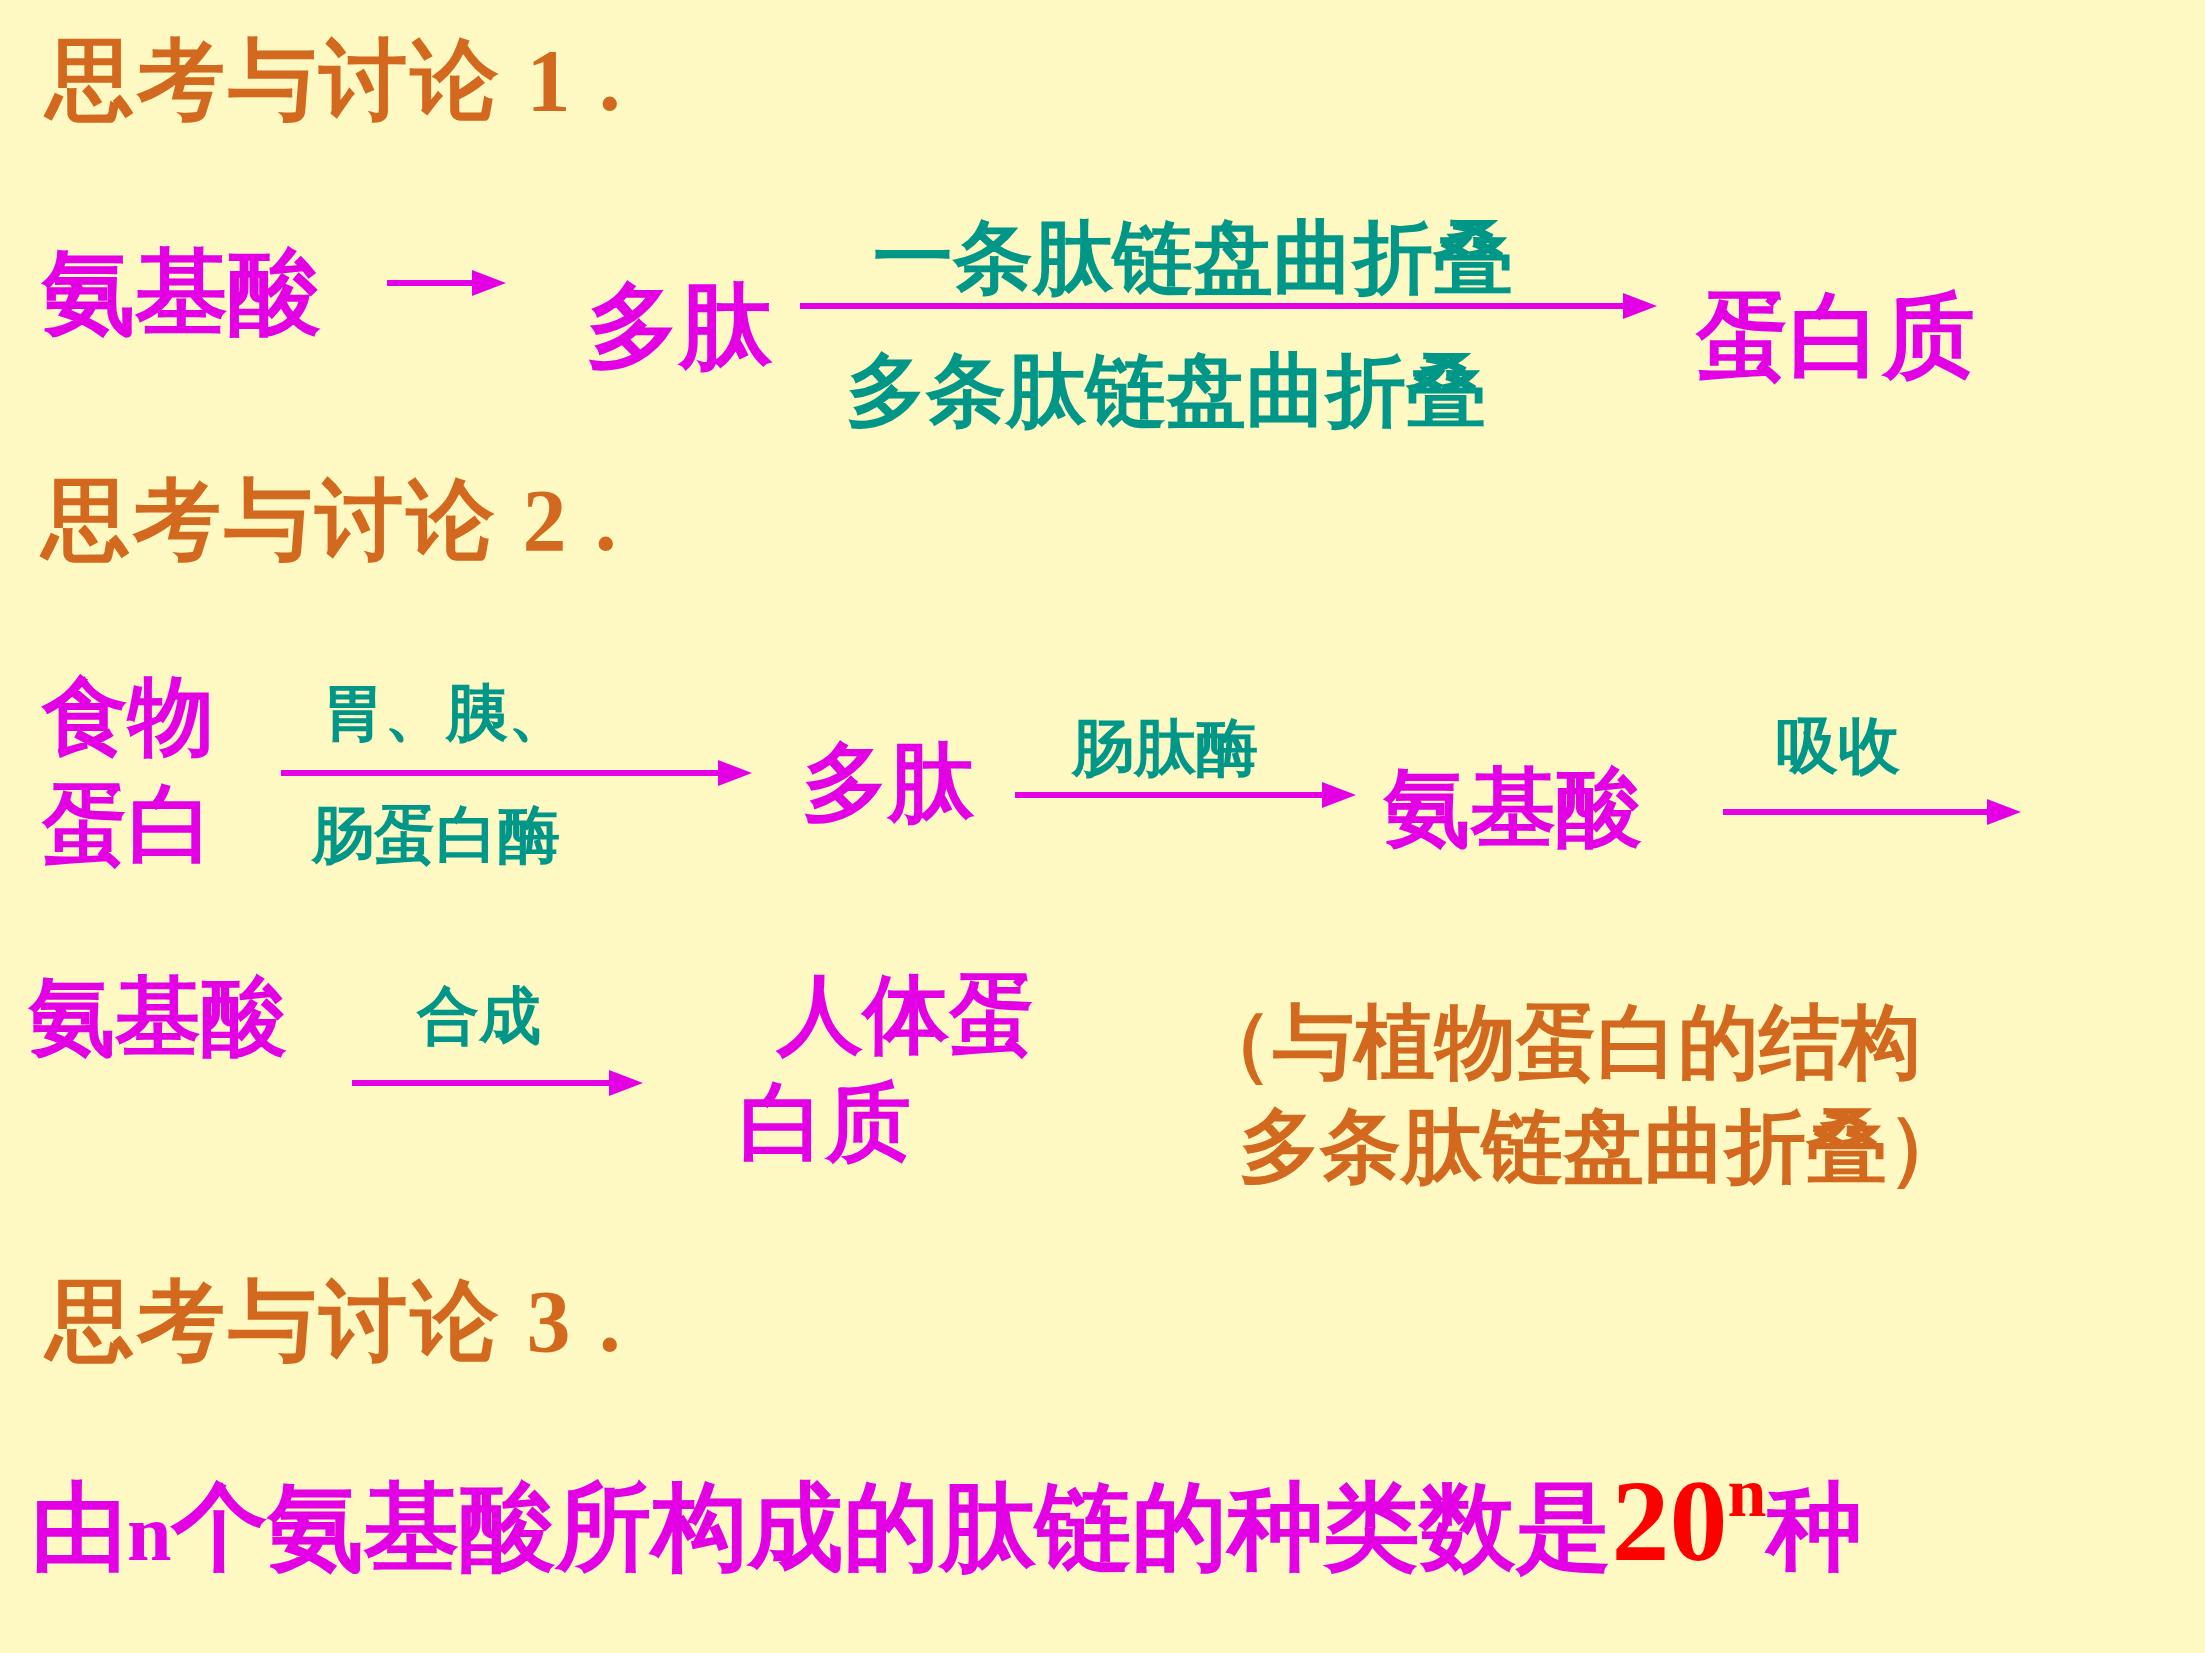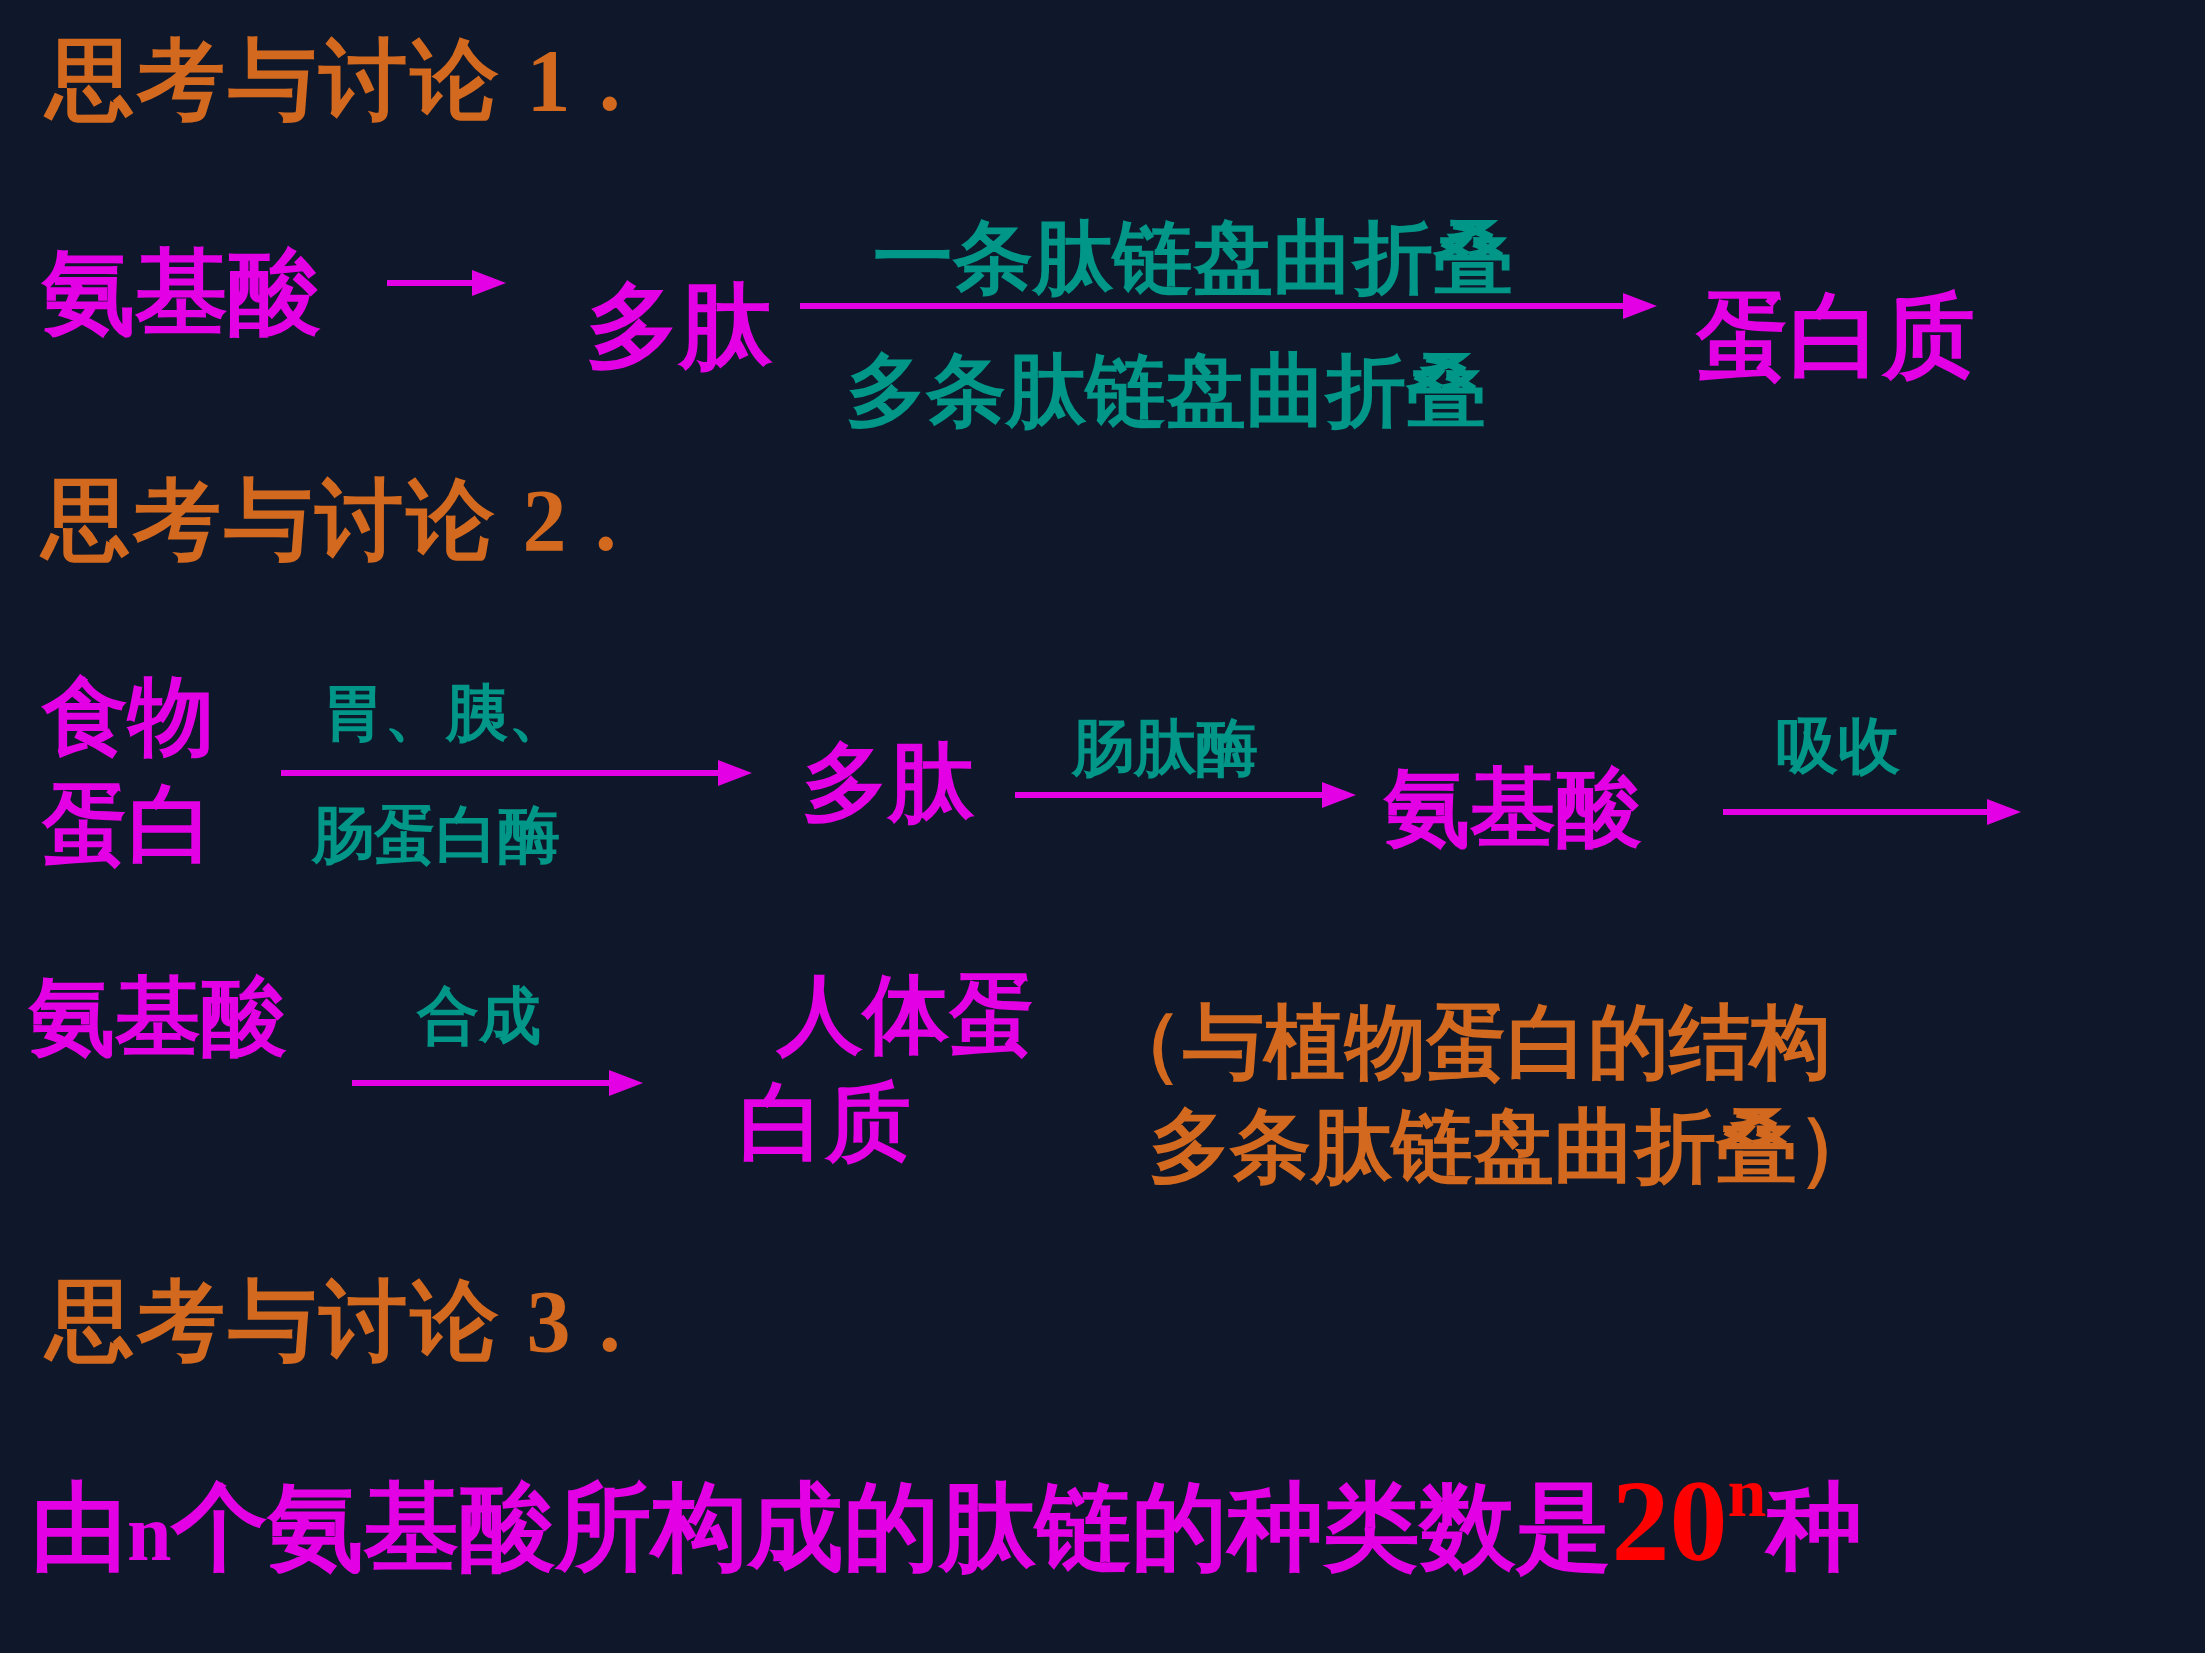--- a/index.html
+++ b/index.html
@@ -1,20 +1,20 @@
 <!DOCTYPE html>
 <html style="font-size:12.3px"><head>
 <meta charset="utf-8">
 <style>
   html, body { margin: 0; padding: 0; background: #ffffff; }
   .slide {
     position: relative;
     width: 2205px;
     height: 1654px;
-    background: #0f172a;
+    background: #fef9c3;
     overflow: hidden;
     font-family: "Liberation Serif", "DejaVu Serif", serif;
     font-weight: bold;
   }
   .abs { position: absolute; white-space: nowrap; }
   .orange  { color: #d2691e; }
   .magenta { color: #e400e4; }
   .teal    { color: #009688; }
   .red     { color: #ff0000; }
 
@@ -98,21 +98,21 @@
 
   <div class="abs label teal" style="left:417px; top:974px;">合成</div>
 
   <div class="arrow" style="left:352px; top:1080px; width:258px;"></div>
 
   <div class="abs node magenta" style="left:739px; top:961px;">
     <div class="indent1">人体蛋</div>
     <div>白质</div>
   </div>
 
-  <div class="abs note orange" style="left:1102px; top:992px;">
+  <div class="abs note orange" style="left:1192px; top:992px;">
     <div>（与植物蛋白的结构</div>
     <div class="indent2">多条肽链盘曲折叠）</div>
   </div>
 
   <div class="abs title orange" style="left:46px; top:1262px;">思考与讨论 3 .</div>
 
   <div class="abs statement magenta" style="left:31px; top:1453px;"><span>由</span><span class="stmt-var">n</span><span>个氨基酸所构成的肽链的种类数是</span><span class="red stmt-base">20</span><span class="red stmt-exp">n</span><span>种</span></div>
 
 </div>
 

